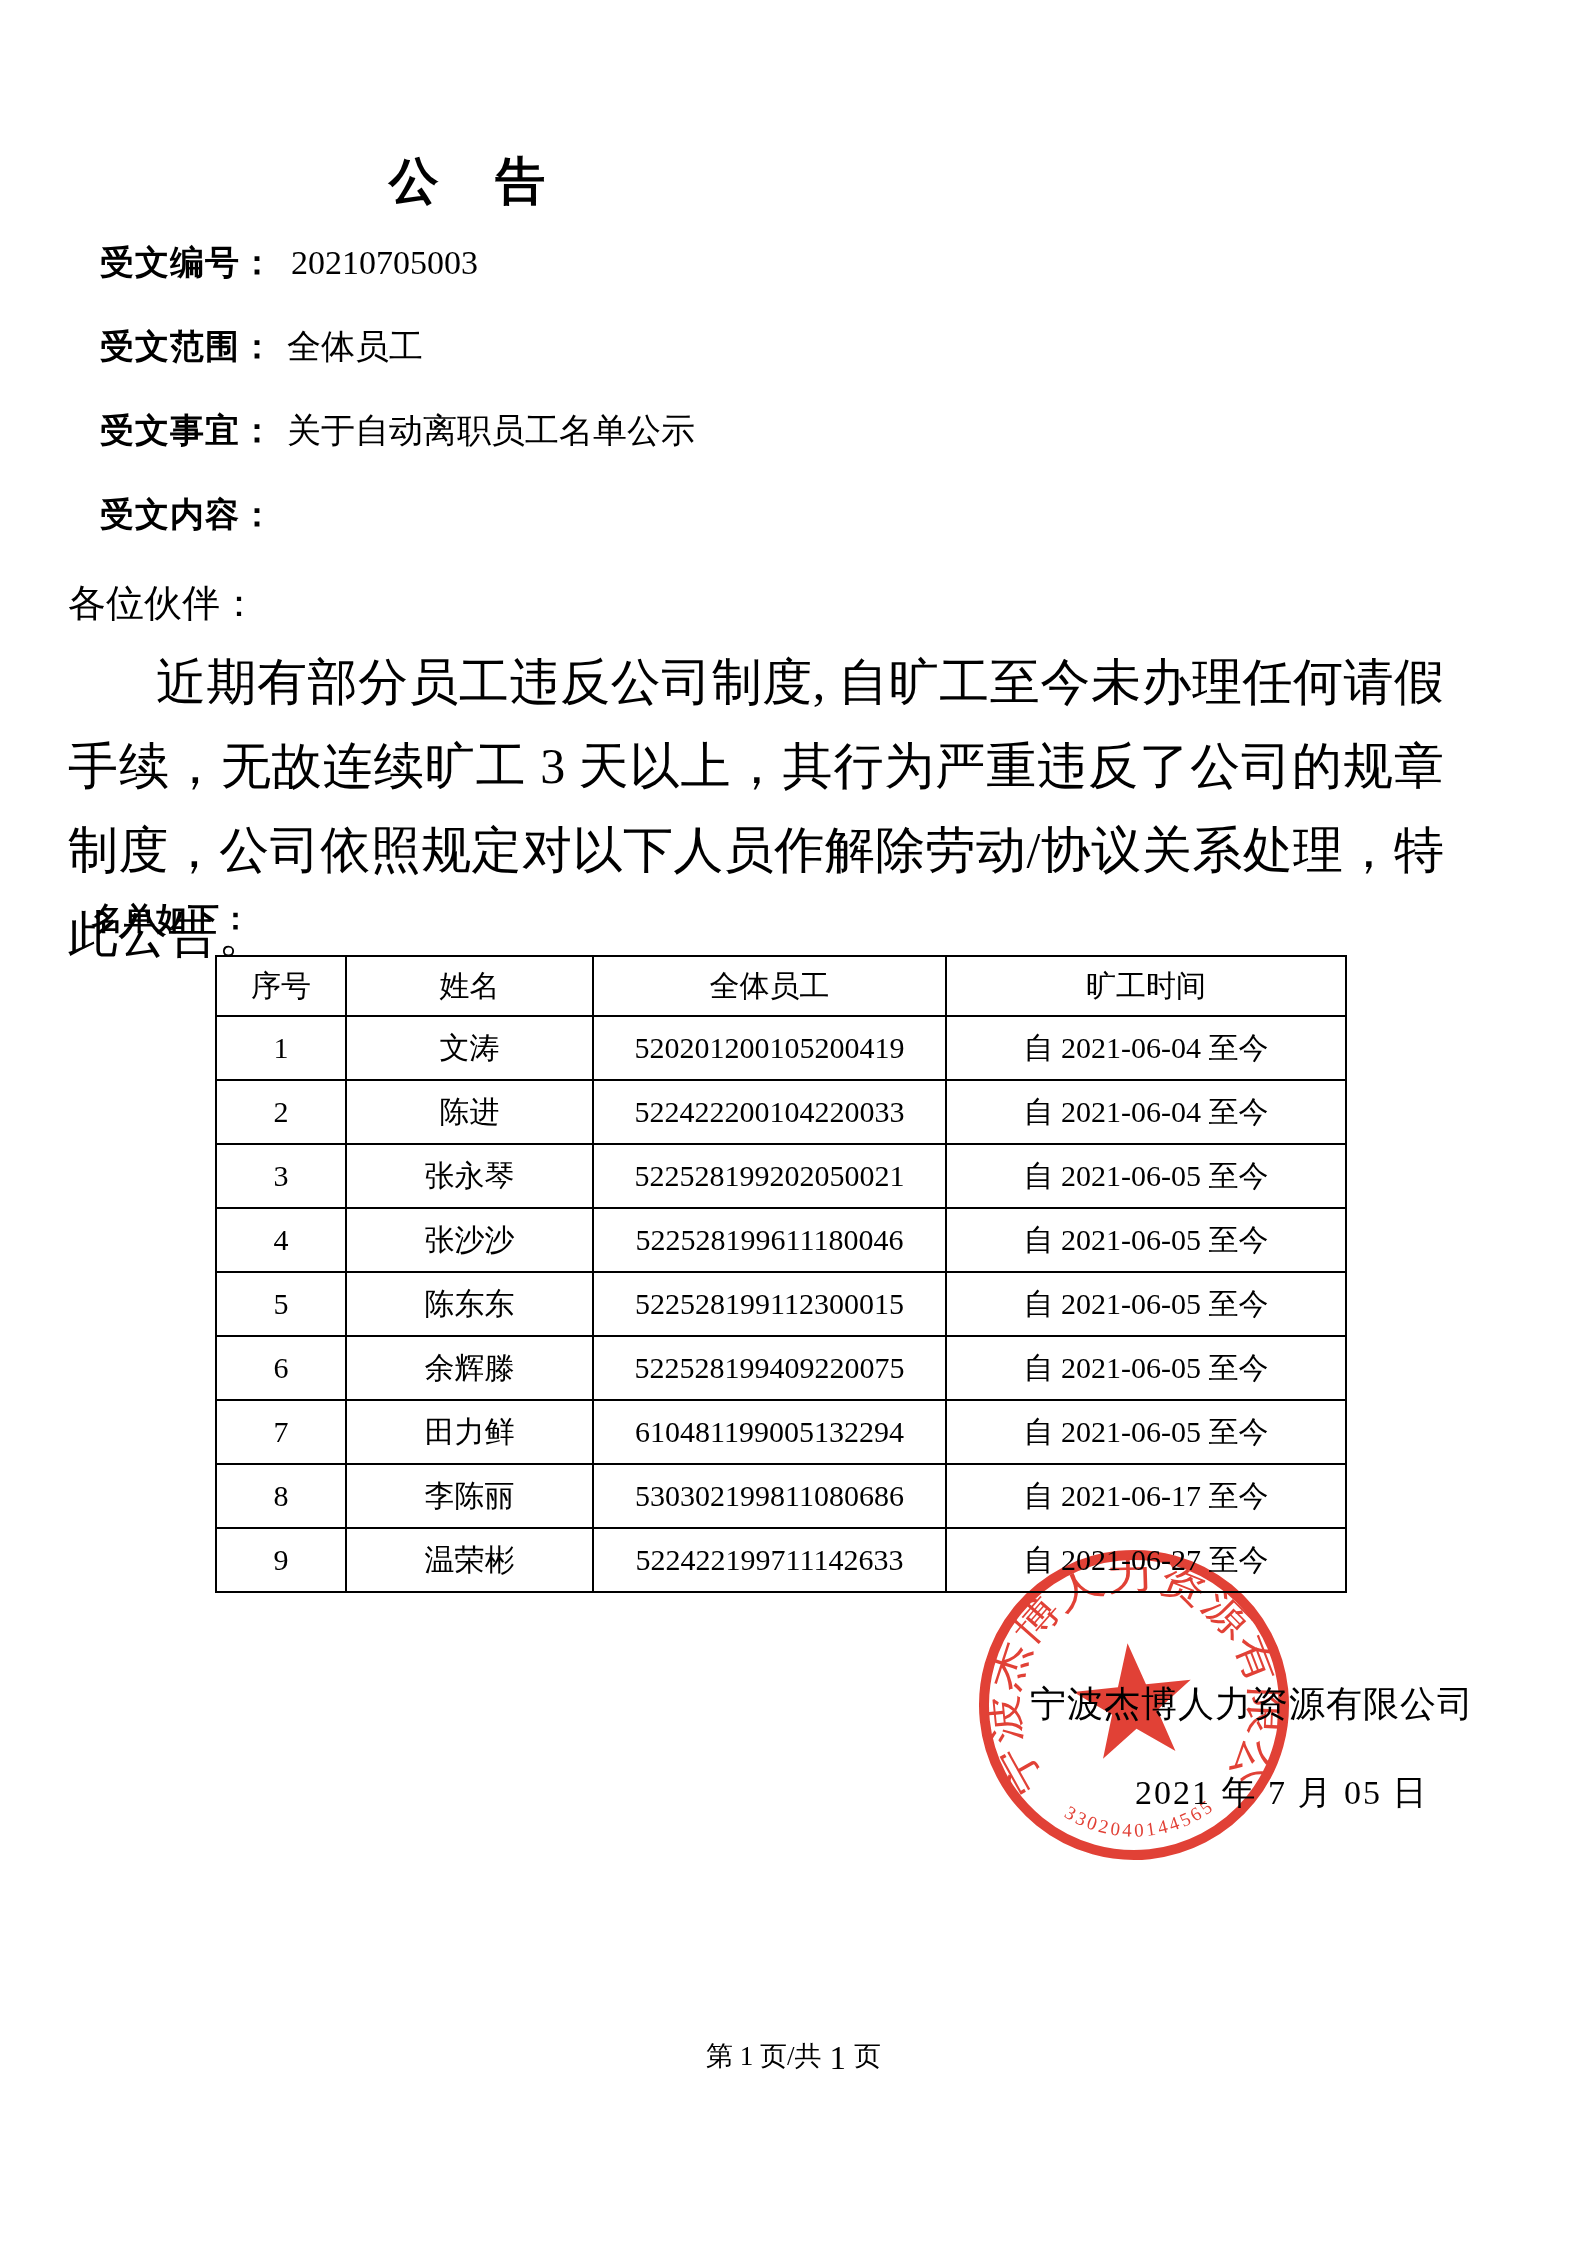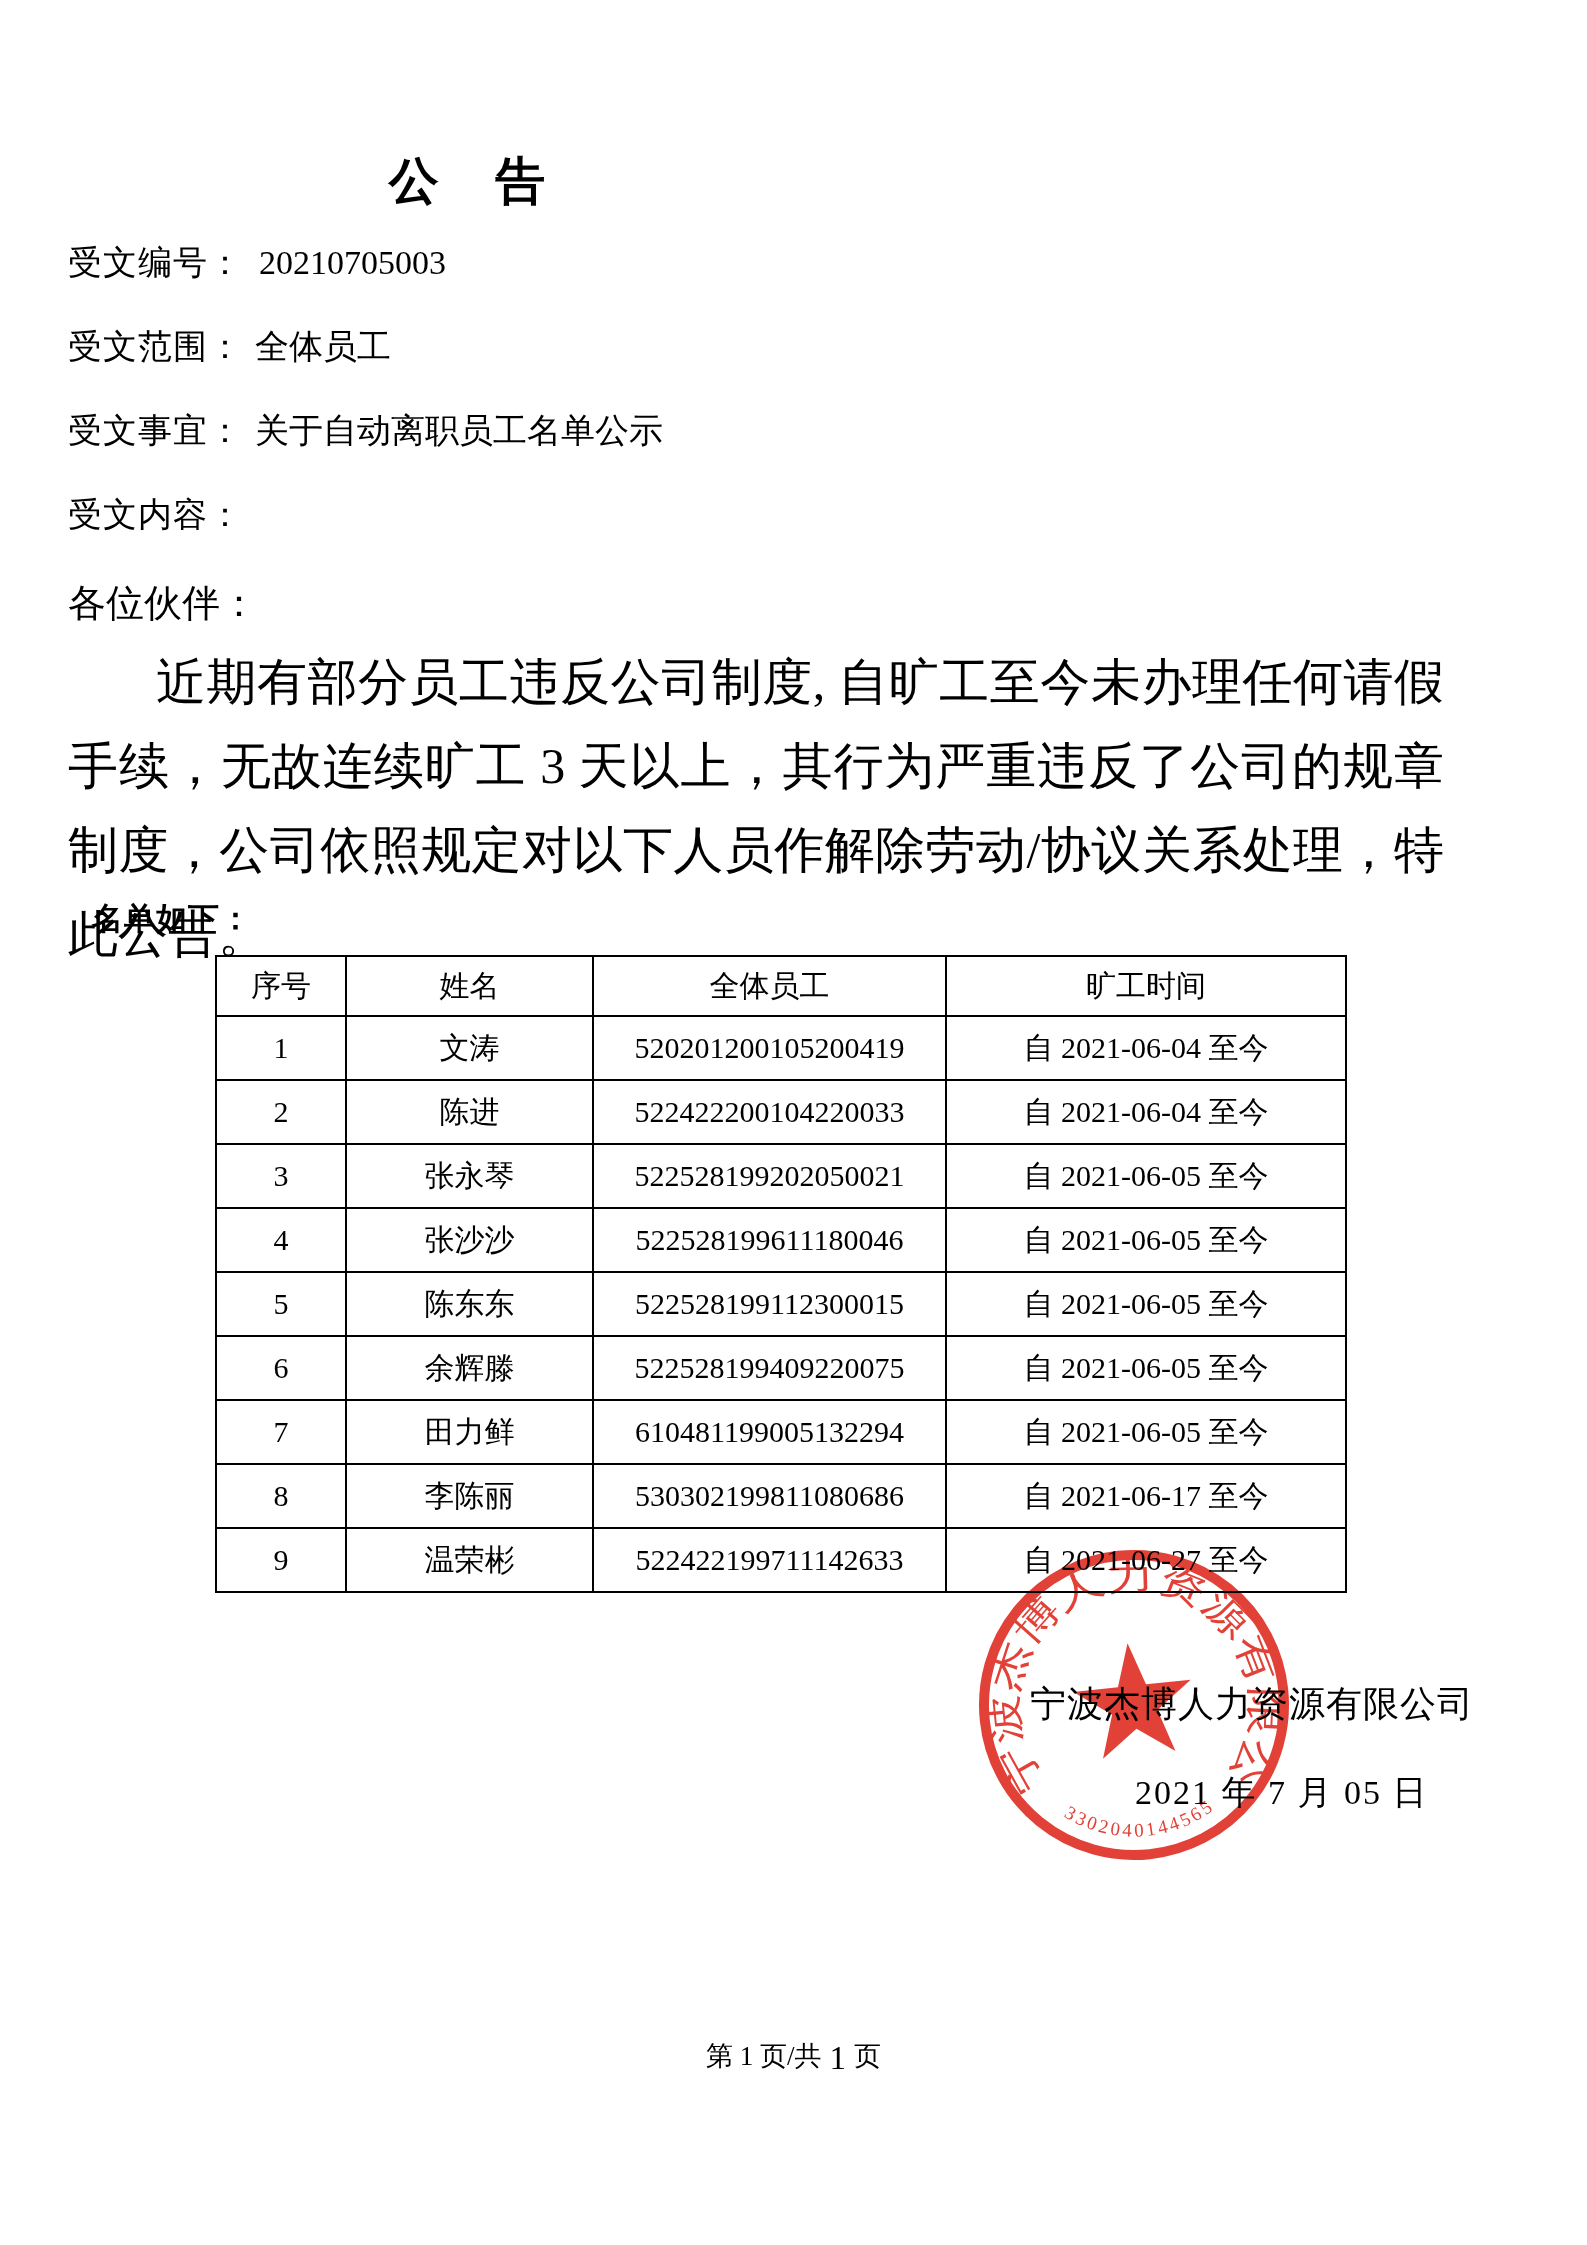--- a/index.html
+++ b/index.html
@@ -6,21 +6,21 @@
   html,body { background:#ffffff; }
   .page {
     position:relative; width:1587px; height:2245px; background:#fff;
     font-family:"Liberation Serif","DejaVu Serif",serif; color:#000; overflow:hidden;
   }
   .doc-title {
     position:absolute; top:148px; left:288px; width:380px; text-align:center;
     font-size:50px; font-weight:bold; letter-spacing:22px; white-space:nowrap;
   }
   .meta-row { position:absolute; left:68px; font-size:34px; white-space:nowrap; }
-  .meta-row .meta-label { font-weight:normal; letter-spacing:1px; }
+  .meta-row .meta-label { font-weight:bold; letter-spacing:1px;margin-left:32px; }
   .meta-row .meta-value { margin-left:12px; }
   .meta-row .meta-value.bold { font-weight:normal;margin-left:16px; }
   .meta-row-0 { top:240px; }
   .meta-row-1 { top:324px; }
   .meta-row-2 { top:408px; }
   .meta-row-3 { top:492px; }
   .salutation { position:absolute; left:68px; top:578px; font-size:38px; }
   .paragraph {
     position:absolute; left:68px; top:640px; width:1376px;
     font-size:50px; line-height:84px; text-indent:88px; text-align:justify;

